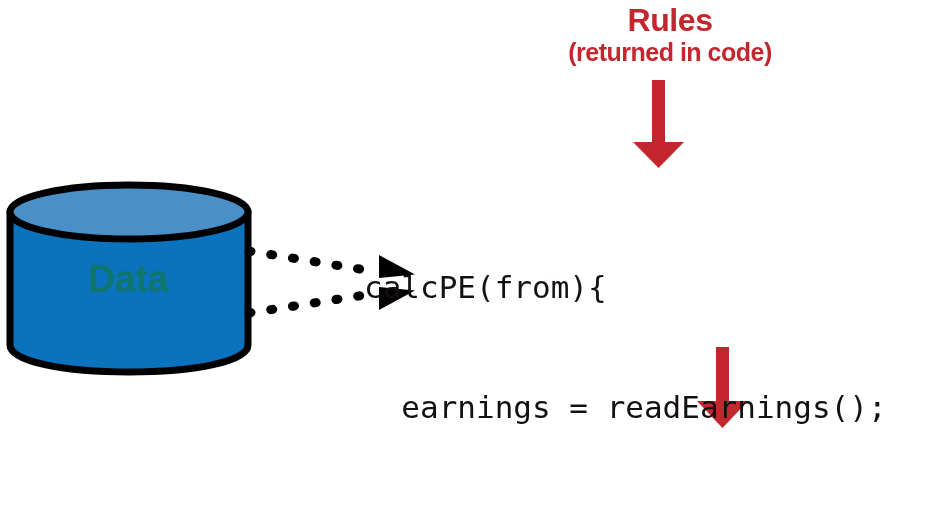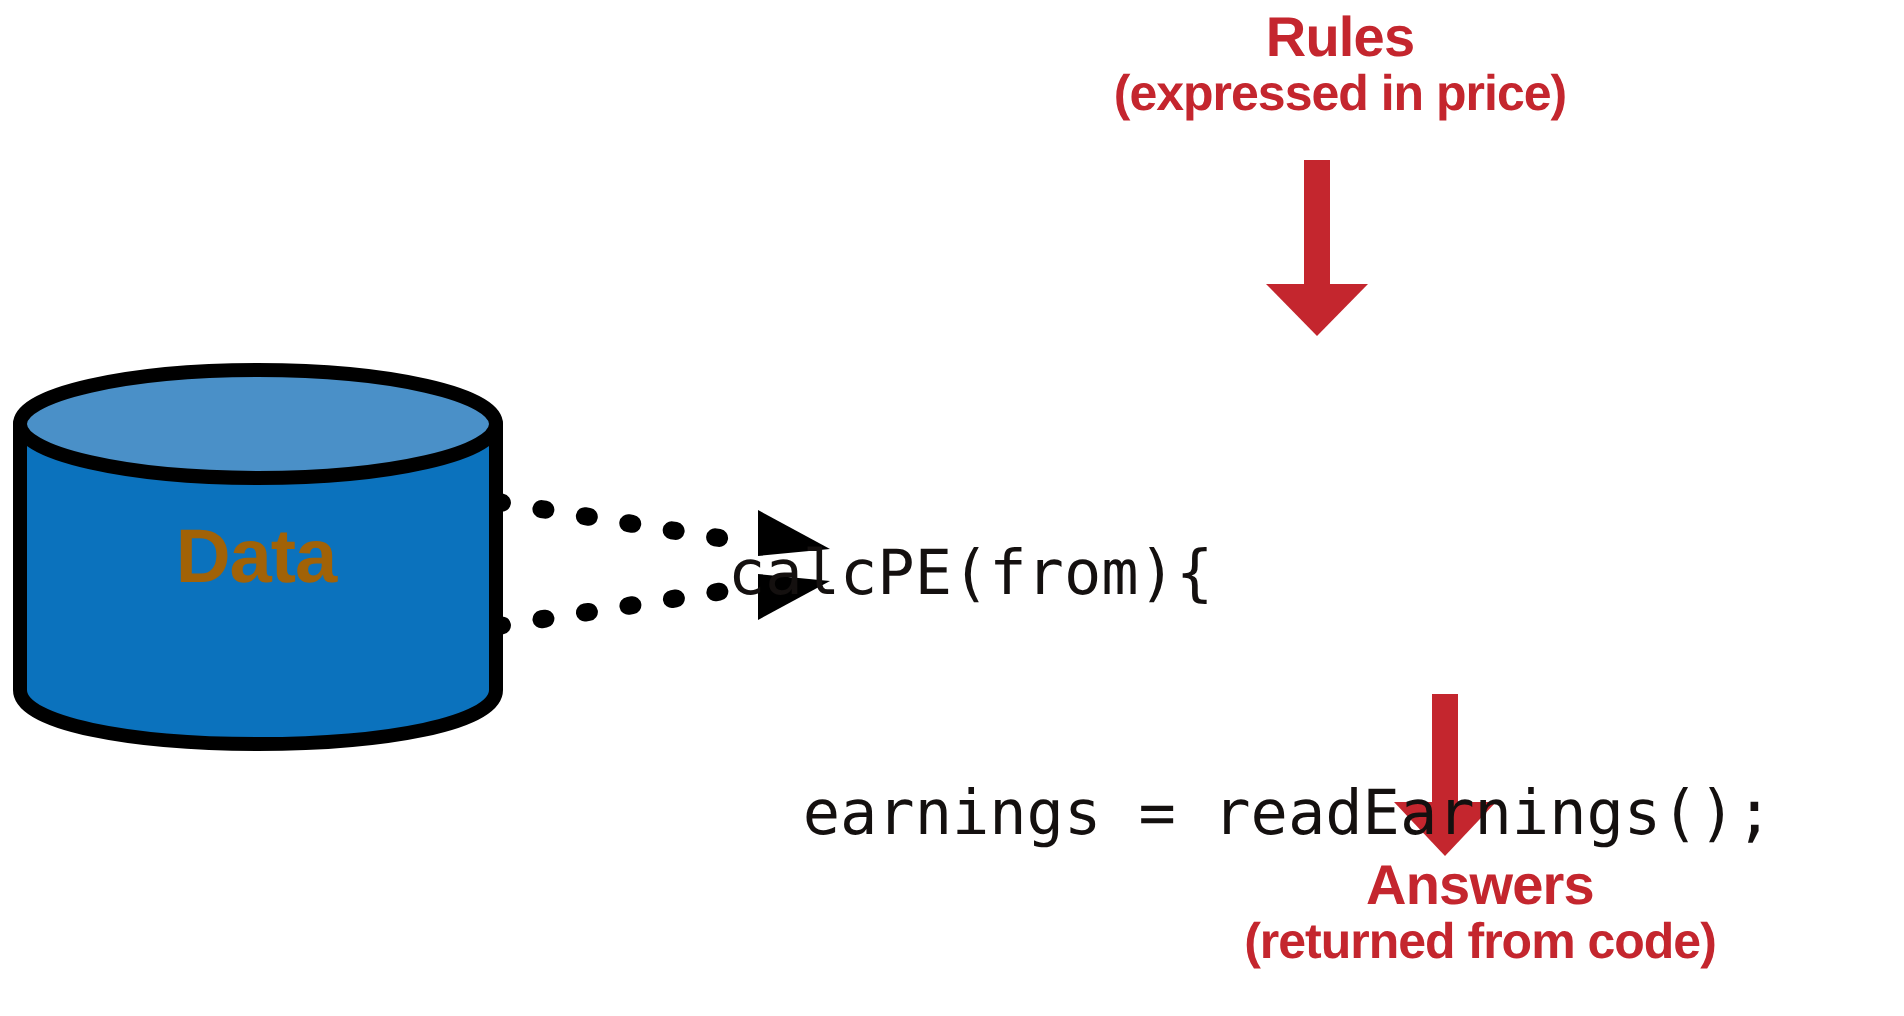--- a/index.html
+++ b/index.html
@@ -20,21 +20,21 @@
   .label-block {
     position: absolute;
     text-align: center;
     color: #c4262e;
     font-family: "Liberation Sans", sans-serif;
     font-weight: bold;
     line-height: 1.05;
     white-space: nowrap;
   }
   .label-title {
-    font-size: 28px;
+    font-size: 32px;
     letter-spacing: -0.4px;
   }
   .label-sub {
     font-size: 25px;
     letter-spacing: -0.5px;
     margin-top: 1px;
   }
 
   #rules-label {
     left: 470px;
@@ -56,21 +56,21 @@
     height: 508px;
   }
 
   
   #data-text {
     position: absolute;
     left: 8px;
     top: 258px;
     width: 240px;
     text-align: center;
-    color: #a16207;
+    color: #0f766e;
     font-family: "Liberation Sans", sans-serif;
     font-weight: bold;
     font-size: 38px;
     letter-spacing: -0.5px;
   }
 
   
   #code-block {
     position: absolute;
     left: 364px;
@@ -124,27 +124,23 @@
       <rect x="716" y="347" width="13" height="58" fill="#c4262e"></rect>
       <polygon points="697,401 748,401 722.5,428" fill="#c4262e"></polygon>
     </g>
 
   </svg>
 
   <div id="data-text">Data</div>
 
   <div id="rules-label" class="label-block">
     <div class="label-title">Rules</div>
-    <div class="label-sub">(expressed in price)</div>
+    <div class="label-sub">(returned in code)</div>
   </div>
 
-  <div id="answers-label" class="label-block">
-    <div class="label-title">Answers</div>
-    <div class="label-sub">(returned from code)</div>
-  </div>
 
   <div id="code-block">
     <span class="code-line">calcPE(from){</span>
     <span class="code-line">  earnings = readEarnings();</span>
     
     
   </div>
 
 </div>
 

